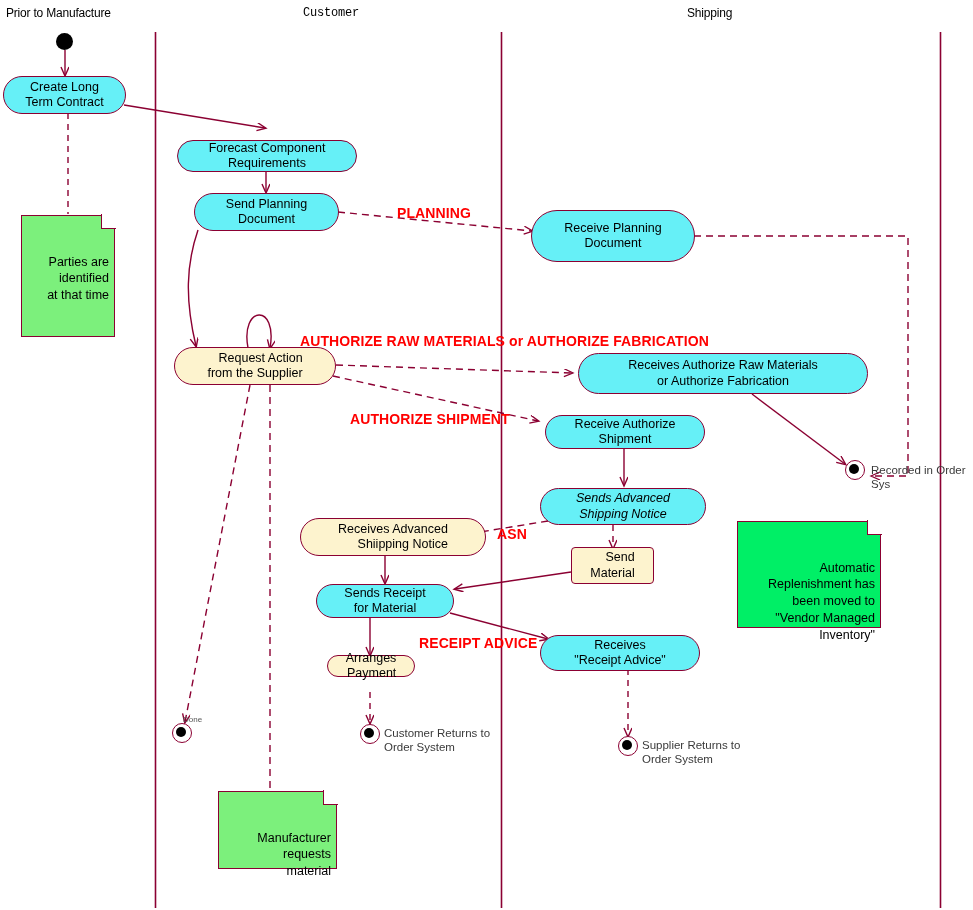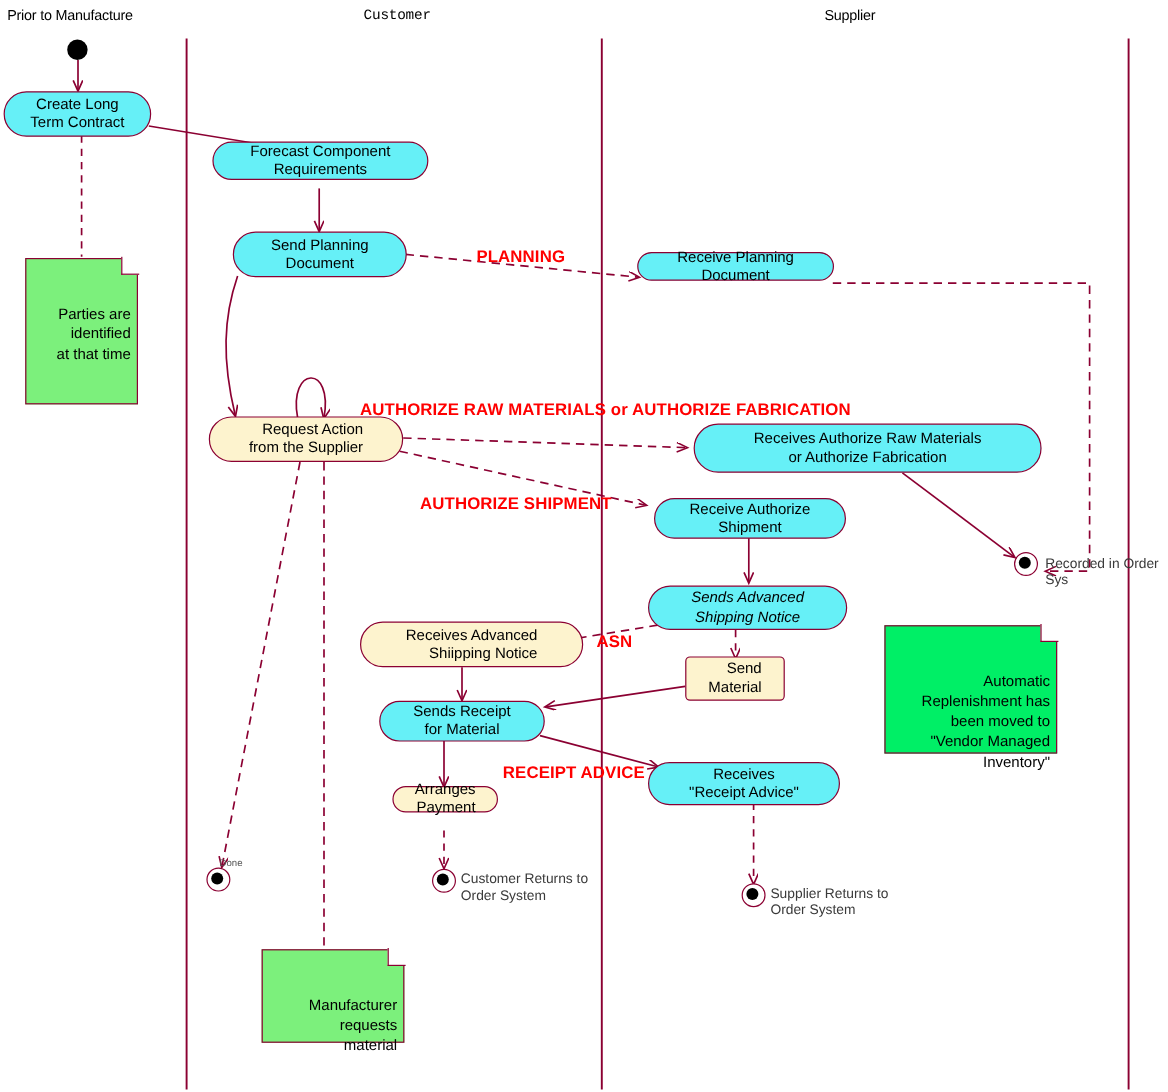--- a/index.html
+++ b/index.html
@@ -187,39 +187,39 @@
       <line x1="370" y1="617" x2="370" y2="655" marker-end="url(#arrowSolid)"></line>
 
       <line x1="370" y1="692" x2="370" y2="723" stroke-dasharray="6,5" marker-end="url(#arrowSolid)"></line>
 
       <line x1="628" y1="669" x2="628" y2="736" stroke-dasharray="6,5" marker-end="url(#arrowSolid)"></line>
     </g>
   </svg>
 
   <div class="lane-label" style="left:6px; top:6px;">Prior to Manufacture</div>
   <div class="lane-label" style="left:303px; top:6px;font-family:Liberation Mono, monospace;">Customer</div>
-  <div class="lane-label" style="left:687px; top:6px;">Supplier</div>
+  <div class="lane-label" style="left:687px; top:6px;">Shipping</div>
 
   <div class="start-node" style="left:56px; top:33px;"></div>
 
   <div class="end-node" style="left:845px; top:460px;"></div>
   <div class="end-node" style="left:172px; top:723px;"></div>
   <div class="end-node" style="left:360px; top:724px;"></div>
   <div class="end-node" style="left:618px; top:736px;"></div>
 
   <div class="node stadium cyan" style="left: 3px; top: 76px; width: 123px; height: 38px; white-space: pre-line;">Create Long
 Term Contract</div>
 
-  <div class="node stadium cyan" style="left: 177px; top: 118px; width: 180px; height: 32px; white-space: pre-line;">Forecast Component
+  <div class="node stadium cyan" style="left: 177px; top: 140px; width: 180px; height: 32px; white-space: pre-line;">Forecast Component
 Requirements</div>
 
   <div class="node stadium cyan" style="left: 194px; top: 193px; width: 145px; height: 38px; white-space: pre-line;">Send Planning
 Document</div>
 
-  <div class="node stadium cyan" style="left: 531px; top: 210px; width: 164px; height: 24px; white-space: pre-line;">Receive Planning
+  <div class="node stadium cyan" style="left: 531px; top: 210px; width: 164px; height: 52px; white-space: pre-line;">Receive Planning
 Document</div>
 
   <div class="node stadium cream" style="left: 174px; top: 347px; width: 162px; height: 38px; white-space: pre-line;">Request Action
 from the Supplier</div>
 
   <div class="node stadium cyan" style="left: 578px; top: 353px; width: 290px; height: 41px; white-space: pre-line;">Receives Authorize Raw Materials
 or Authorize Fabrication</div>
 
   <div class="node stadium cyan" style="left: 545px; top: 415px; width: 160px; height: 34px; white-space: pre-line;">Receive Authorize
 Shipment</div>

